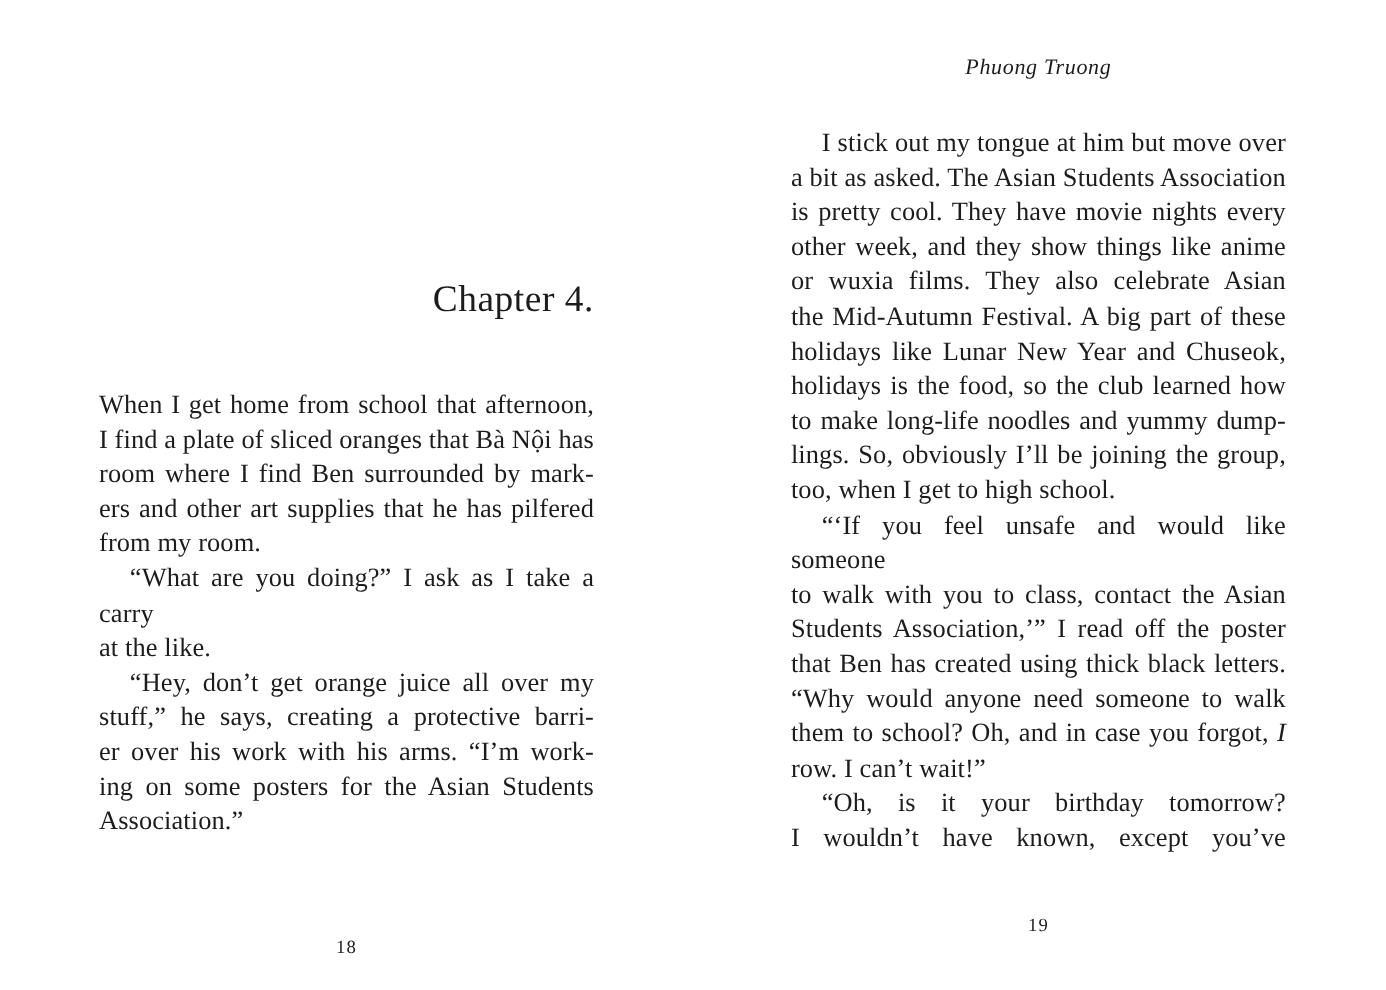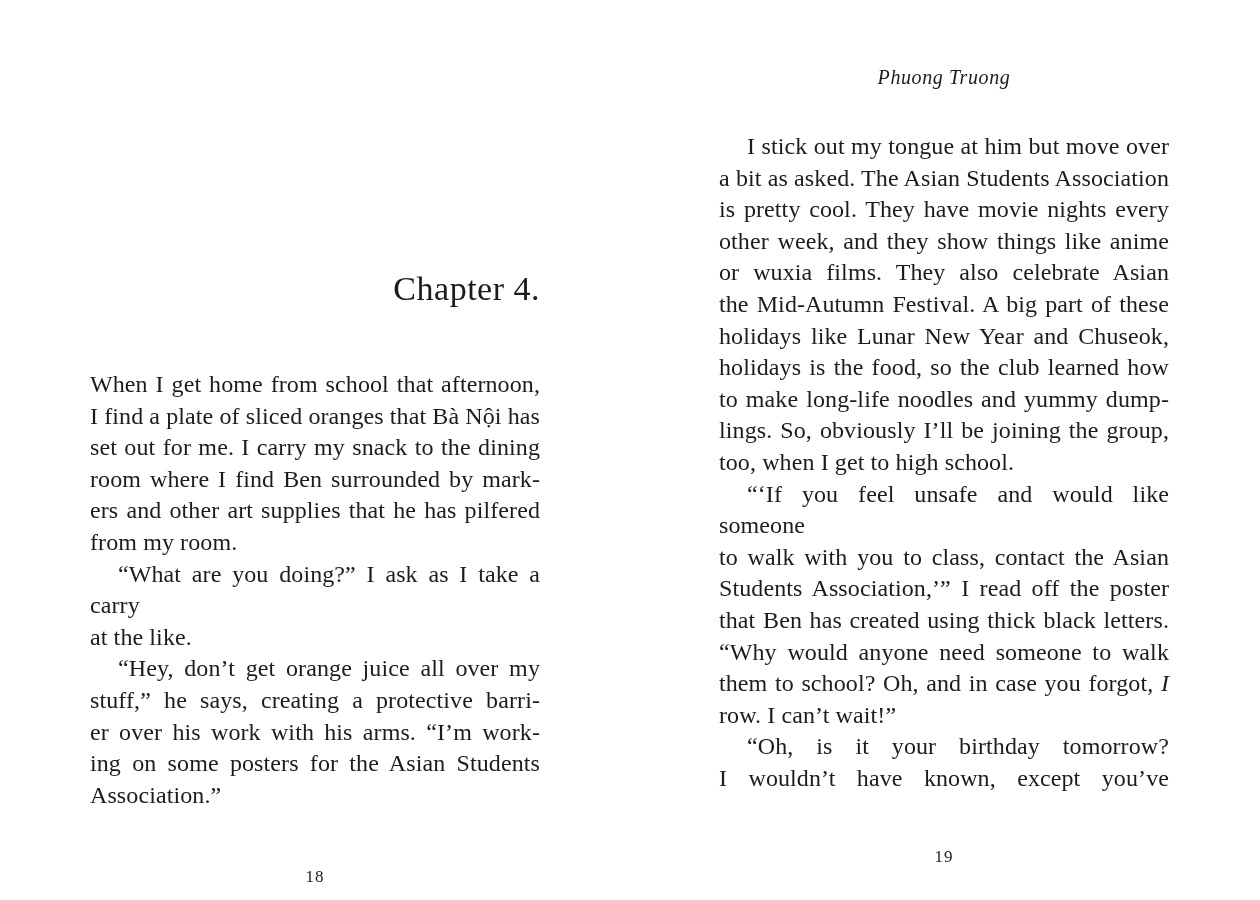--- a/index.html
+++ b/index.html
@@ -4,21 +4,21 @@
 <style>
   * { margin: 0; padding: 0; box-sizing: border-box; }
   html, body { width: 1260px; height: 900px; }
   body {
     background: #ffffff;
     color: #1c1c1c;
     font-family: "Liberation Serif", serif;
     overflow: hidden;
   }
   .spread { position: relative; width: 1260px; height: 900px; background: #ffffff; }
-  .page { position: absolute; top: 16px; width: 630px; height: 800px; }
+  .page { position: absolute; top: 0; width: 630px; height: 800px; }
   .page-left { left: 0; }
   .page-right { left: 630px; }
 
   .chapter-title {
     position: absolute;
     top: 254px; left: 90px; width: 450px;
     text-align: right;
     font-size: 34px;
     font-weight: normal;
     letter-spacing: 0.5px;
@@ -61,21 +61,20 @@
 <body>
 
 <div class="spread">
 
   <div class="page page-left">
     <div class="chapter-title">Chapter 4.</div>
     <div class="body-block body-left">
         <div class="paragraph">
           <div class="line">When I get home from school that afternoon,</div>
           <div class="line">I find a plate of sliced oranges that Bà Nội has</div>
-          <div class="line">set out for me. I carry my snack to the dining</div>
           <div class="line">room where I find Ben surrounded by mark-</div>
           <div class="line">ers and other art supplies that he has pilfered</div>
           <div class="line no-justify">from my room.</div>
         </div>
         <div class="paragraph">
           <div class="line indent">“What are you doing?” I ask as I take a carry</div>
           <div class="line no-justify">at the like.</div>
         </div>
         <div class="paragraph">
           <div class="line indent">“Hey, don’t get orange juice all over my</div>

